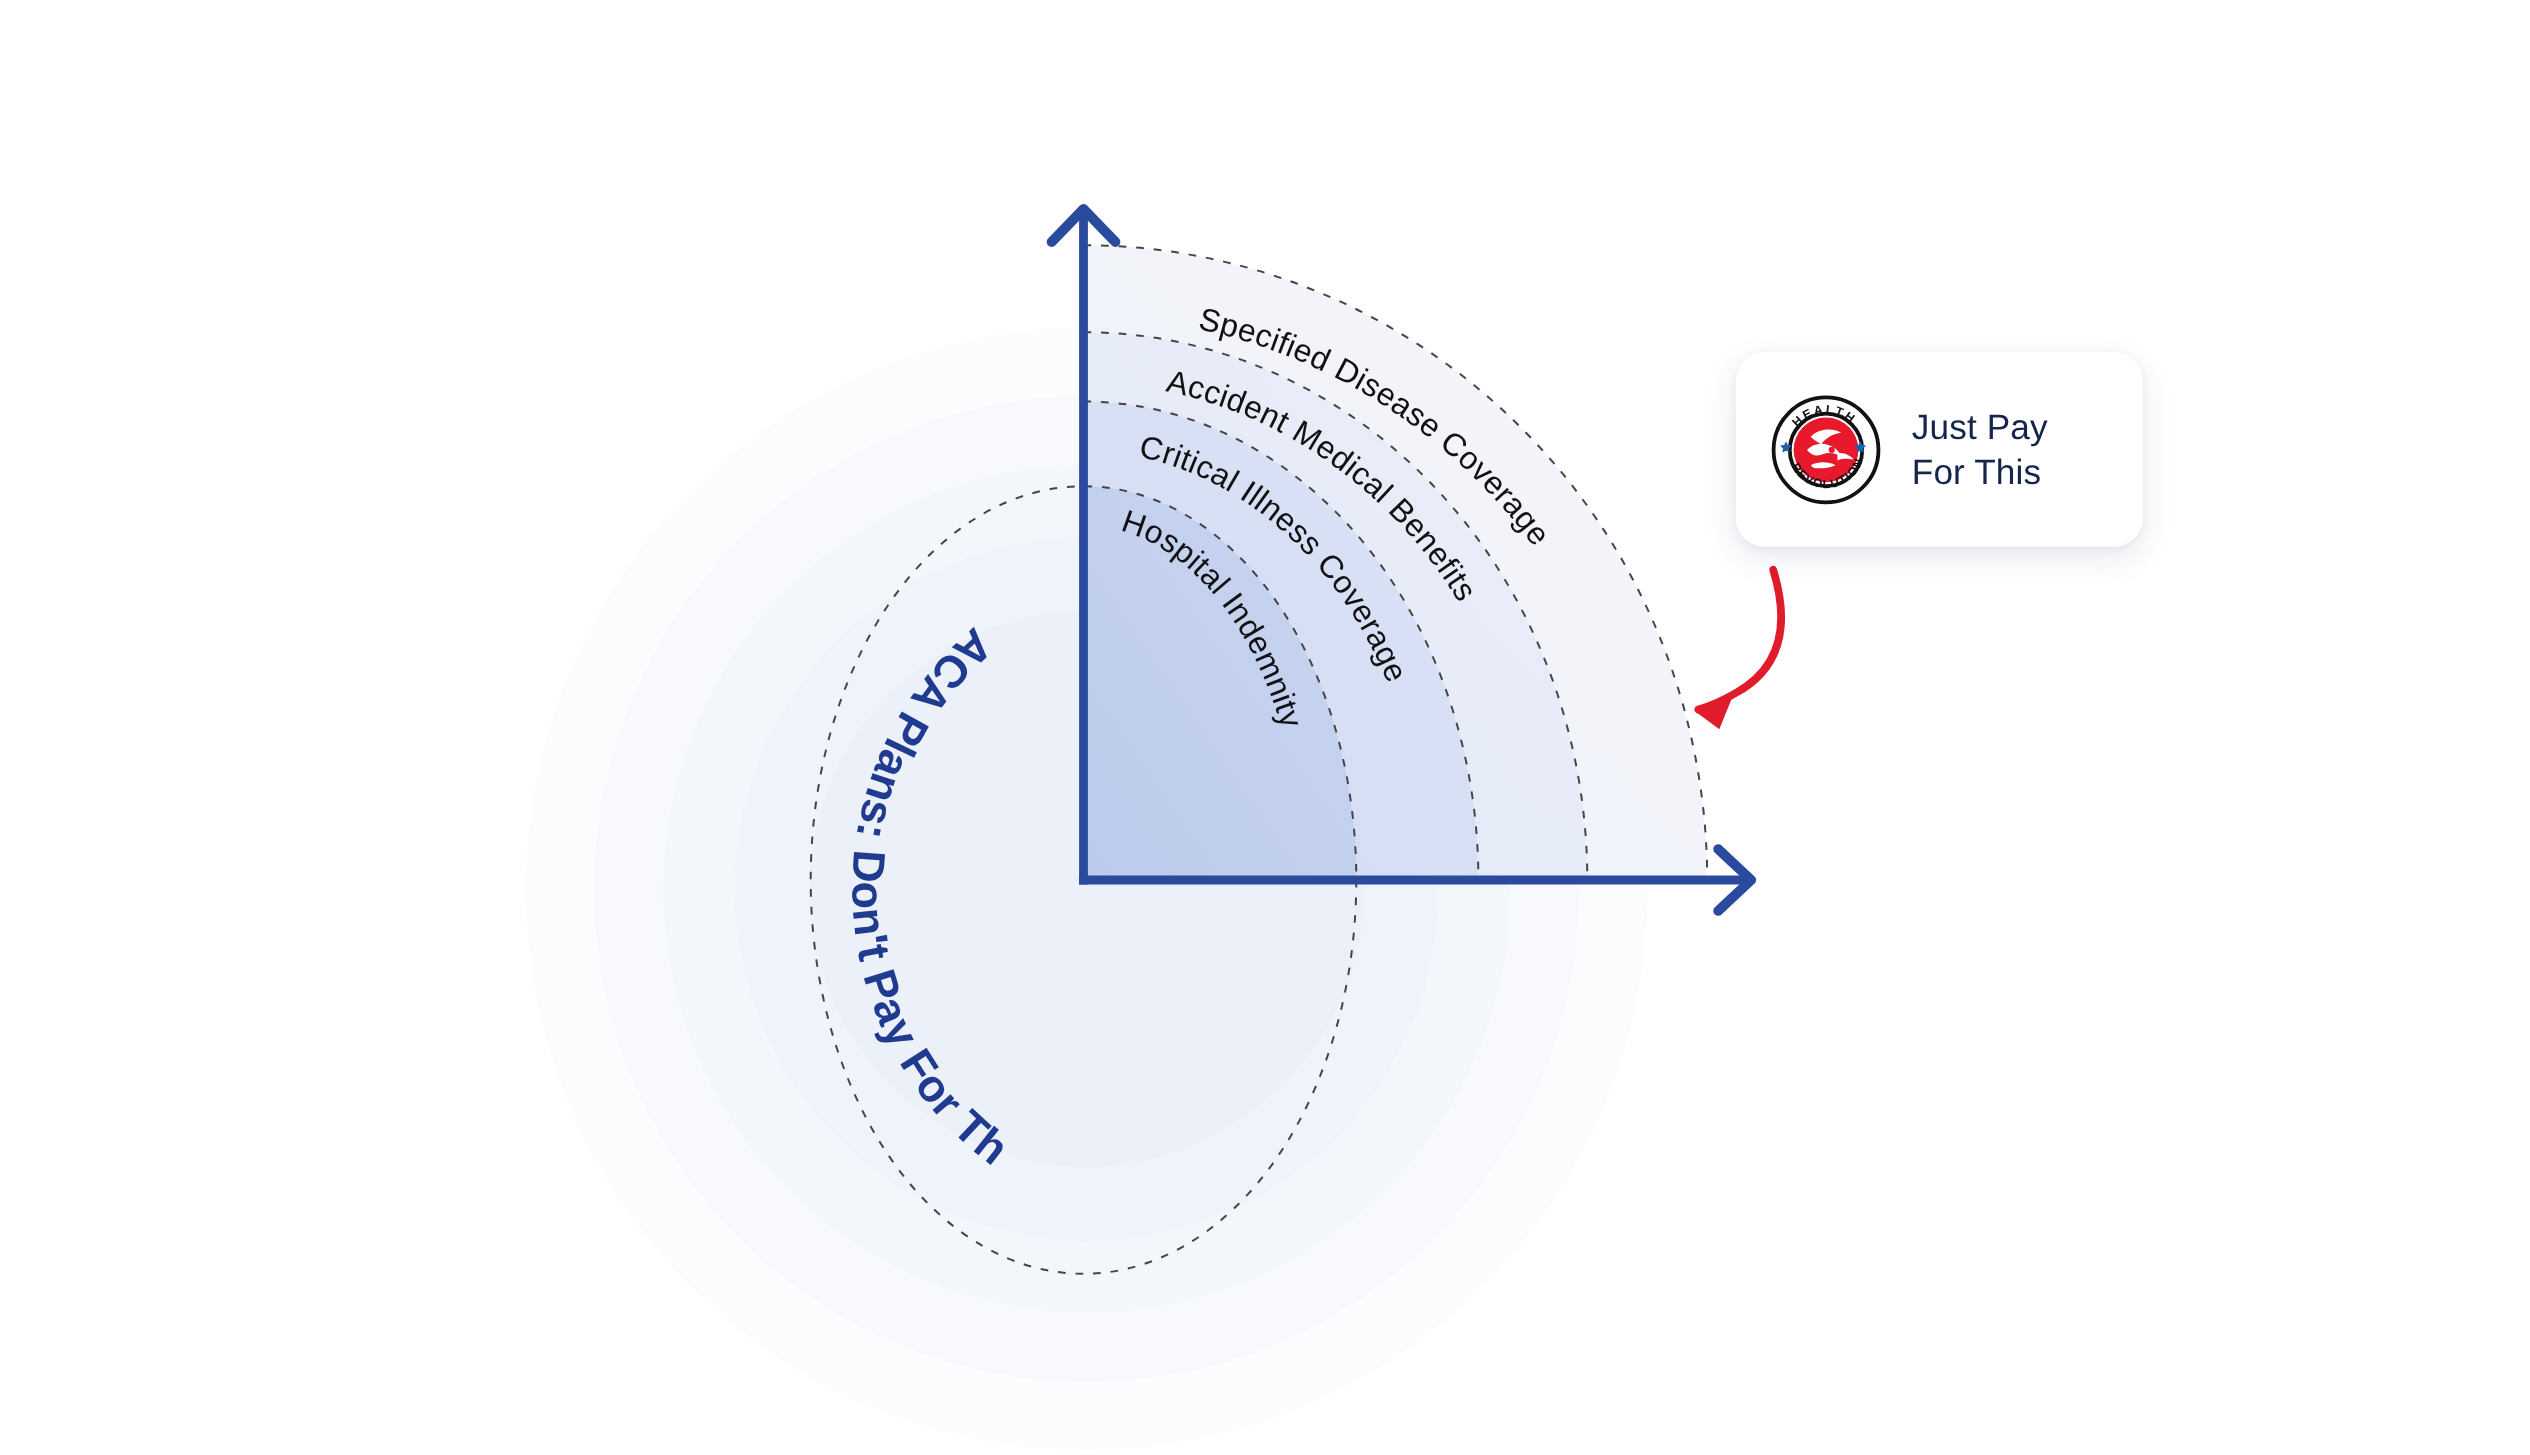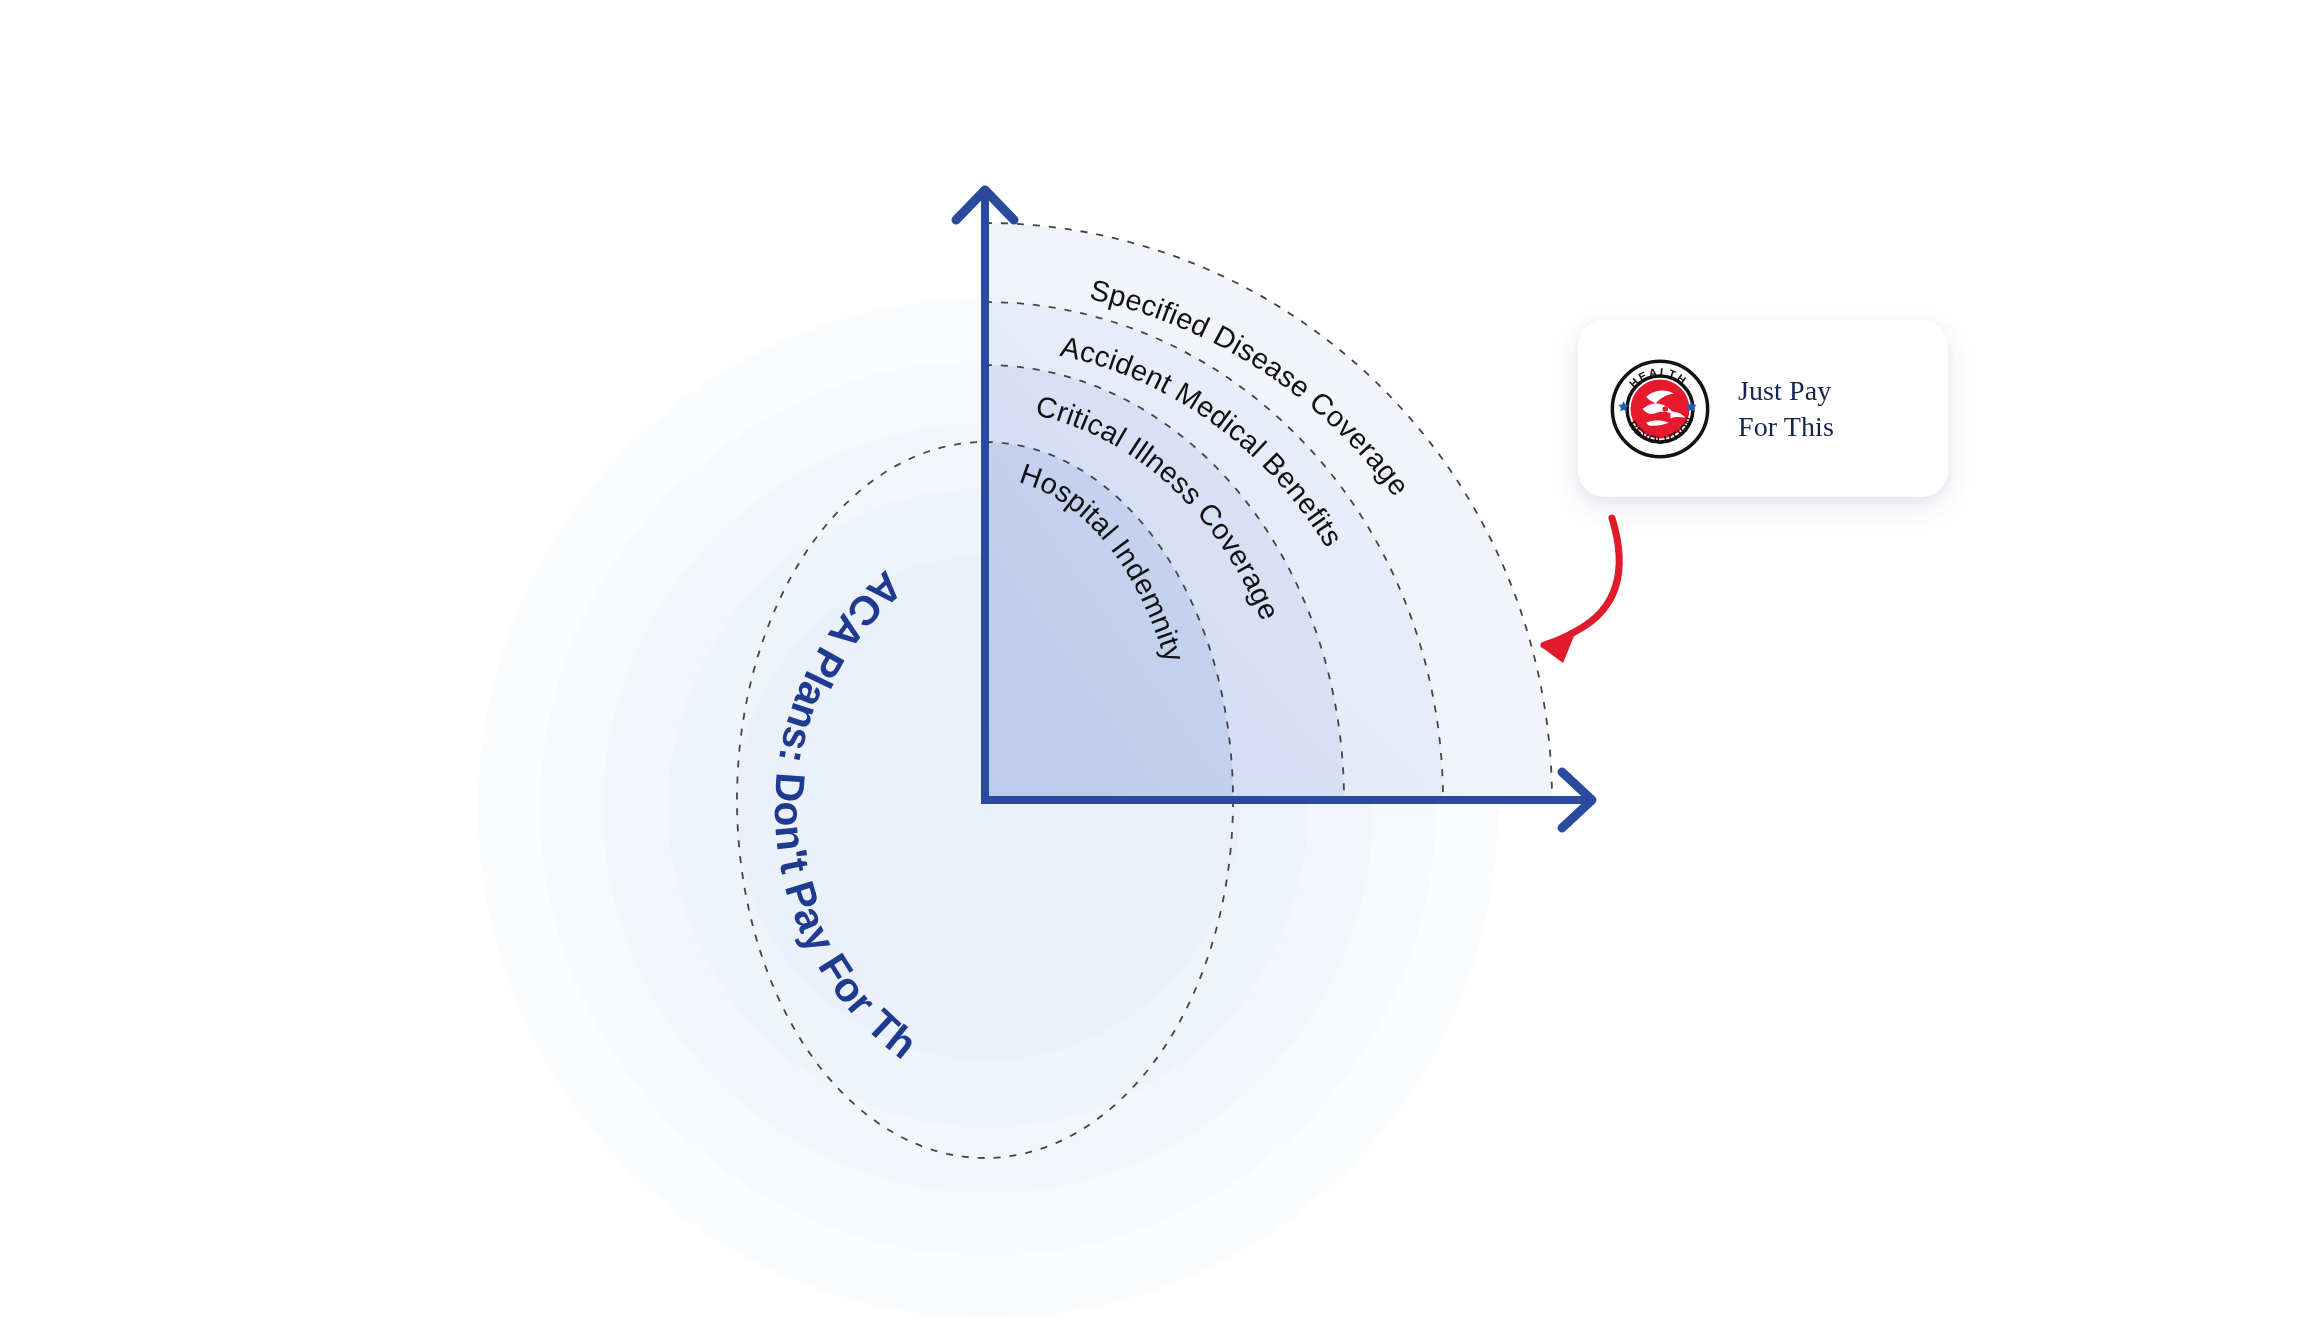--- a/index.html
+++ b/index.html
@@ -41,27 +41,26 @@
     padding: 0 30px;
     box-sizing: border-box;
     gap: 26px;
   }
   .callout-logo {
     width: 104px;
     height: 104px;
     flex: 0 0 104px;
   }
   .callout-text {
-    font-size: 28px;
+    font-size: 32px;
     line-height: 1.28;
     color: #16254e;
     letter-spacing: 0.1px;
     font-weight: 400;
     white-space: pre-line;
-    font-family: Liberation Serif, serif;
   }
 
   
   .band-label-text {
     font-size: 29px;
     fill: #111111;
     font-family: "Liberation Sans", sans-serif;
     letter-spacing: 0.3px;
   }
   .aca-label-text {

